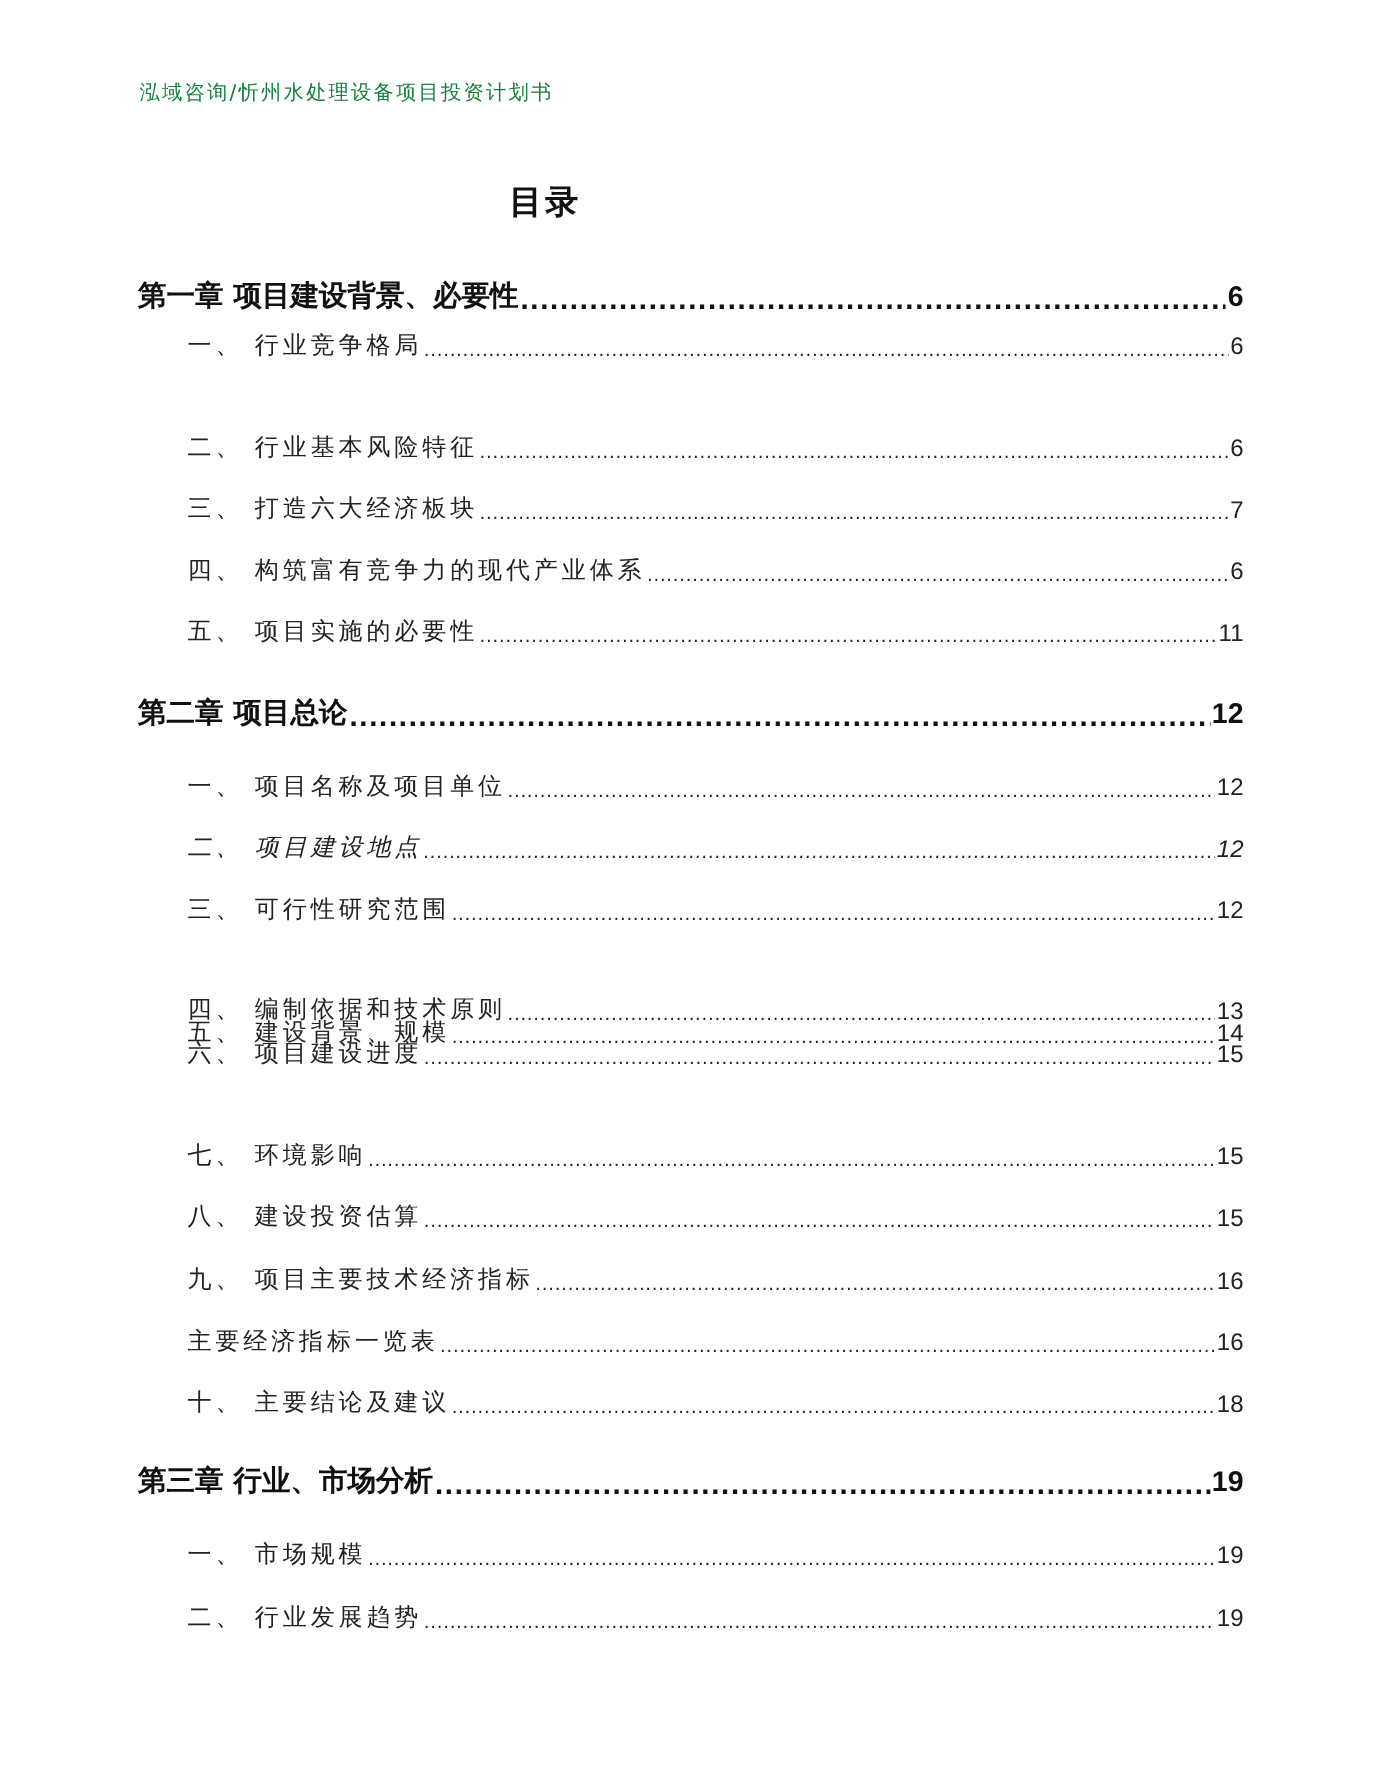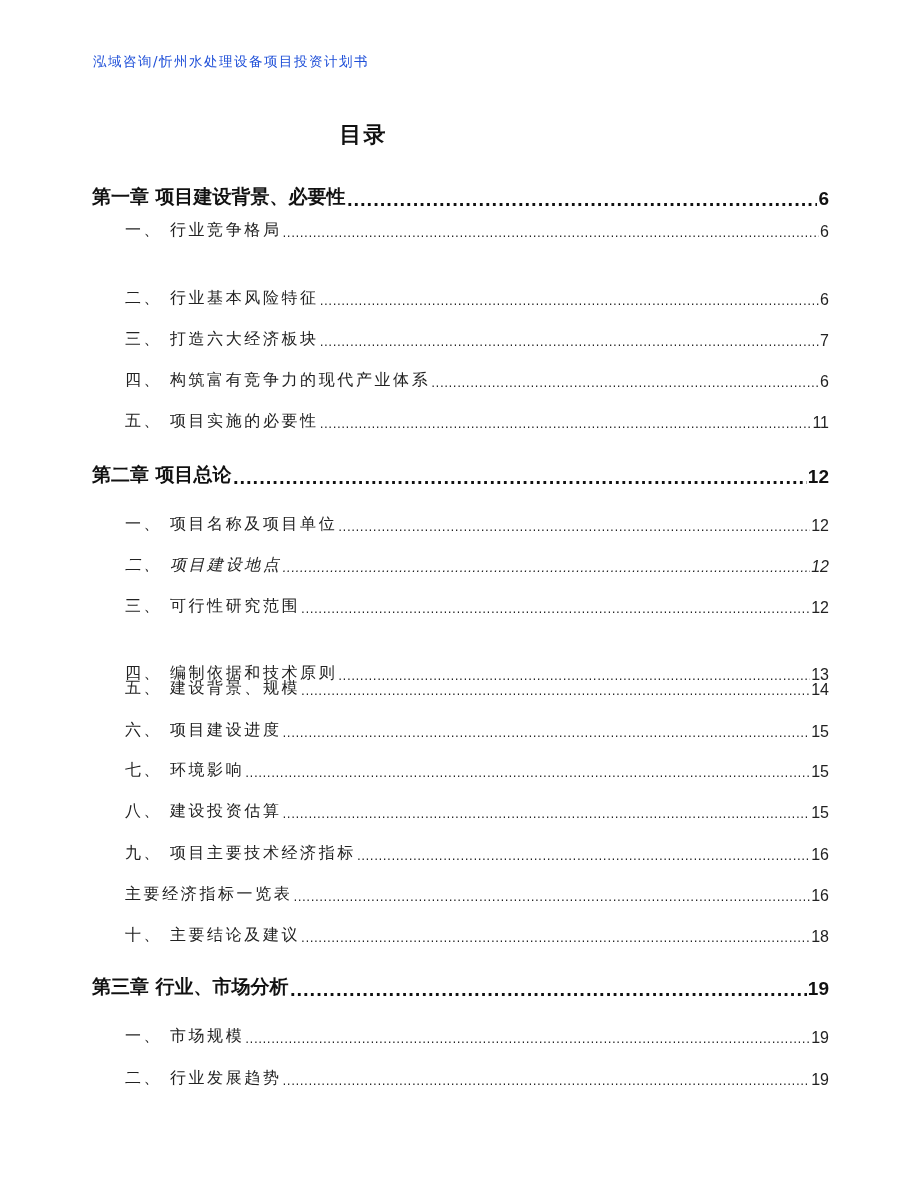--- a/index.html
+++ b/index.html
@@ -1,18 +1,18 @@
 <!DOCTYPE html>
 <html><head>
   <meta charset="utf-8">
   <style>
     html, body { margin: 0; padding: 0; background: #ffffff; }
     body { width: 920px; height: 1191px; position: relative; overflow: hidden;
            font-family: "DejaVu Sans", "Liberation Sans", sans-serif; color: #111; }
-    .header { position: absolute; left: 93px; top: 53px; font-size: 13.5px; color: #1d4ed8;
+    .header { position: absolute; left: 93px; top: 53px; font-size: 13.5px; color: #15803d;
               letter-spacing: 1.5px; }
     .title { position: absolute; left: 0; width: 727px; top: 120px; text-align: center;
              font-size: 22px; font-weight: bold; letter-spacing: 2px; }
     .toc { position: absolute; left: 0; top: 0; width: 920px; }
     .entry { position: absolute; display: flex; align-items: flex-end; right: 91px; }
     .entry .label { white-space: nowrap; }
     .entry .dots { flex: 1; overflow: hidden; white-space: nowrap; margin: 0 1px;
                    letter-spacing: 0.5px; }
     .entry .page { white-space: nowrap; font-family: "Liberation Sans", sans-serif; }
     .chapter { left: 92px; font-size: 19px; font-weight: bold; text-align: right; }
@@ -82,21 +82,21 @@
   <div class="entry section" style="top: 663px;">
       <span class="label">四、 编制依据和技术原则</span>
       <span class="dots">..............................................................................................................................................................................................................................</span>
       <span class="page">13</span>
     </div>
   <div class="entry section" style="top: 678px;">
       <span class="label">五、 建设背景、规模</span>
       <span class="dots">..............................................................................................................................................................................................................................</span>
       <span class="page">14</span>
     </div>
-  <div class="entry section" style="top: 720px;">
+  <div class="entry section" style="top: 692px;">
       <span class="label">六、 项目建设进度</span>
       <span class="dots">..............................................................................................................................................................................................................................</span>
       <span class="page">15</span>
     </div>
   <div class="entry section" style="top: 760px;">
       <span class="label">七、 环境影响</span>
       <span class="dots">..............................................................................................................................................................................................................................</span>
       <span class="page">15</span>
     </div>
   <div class="entry section" style="top: 801px;">

